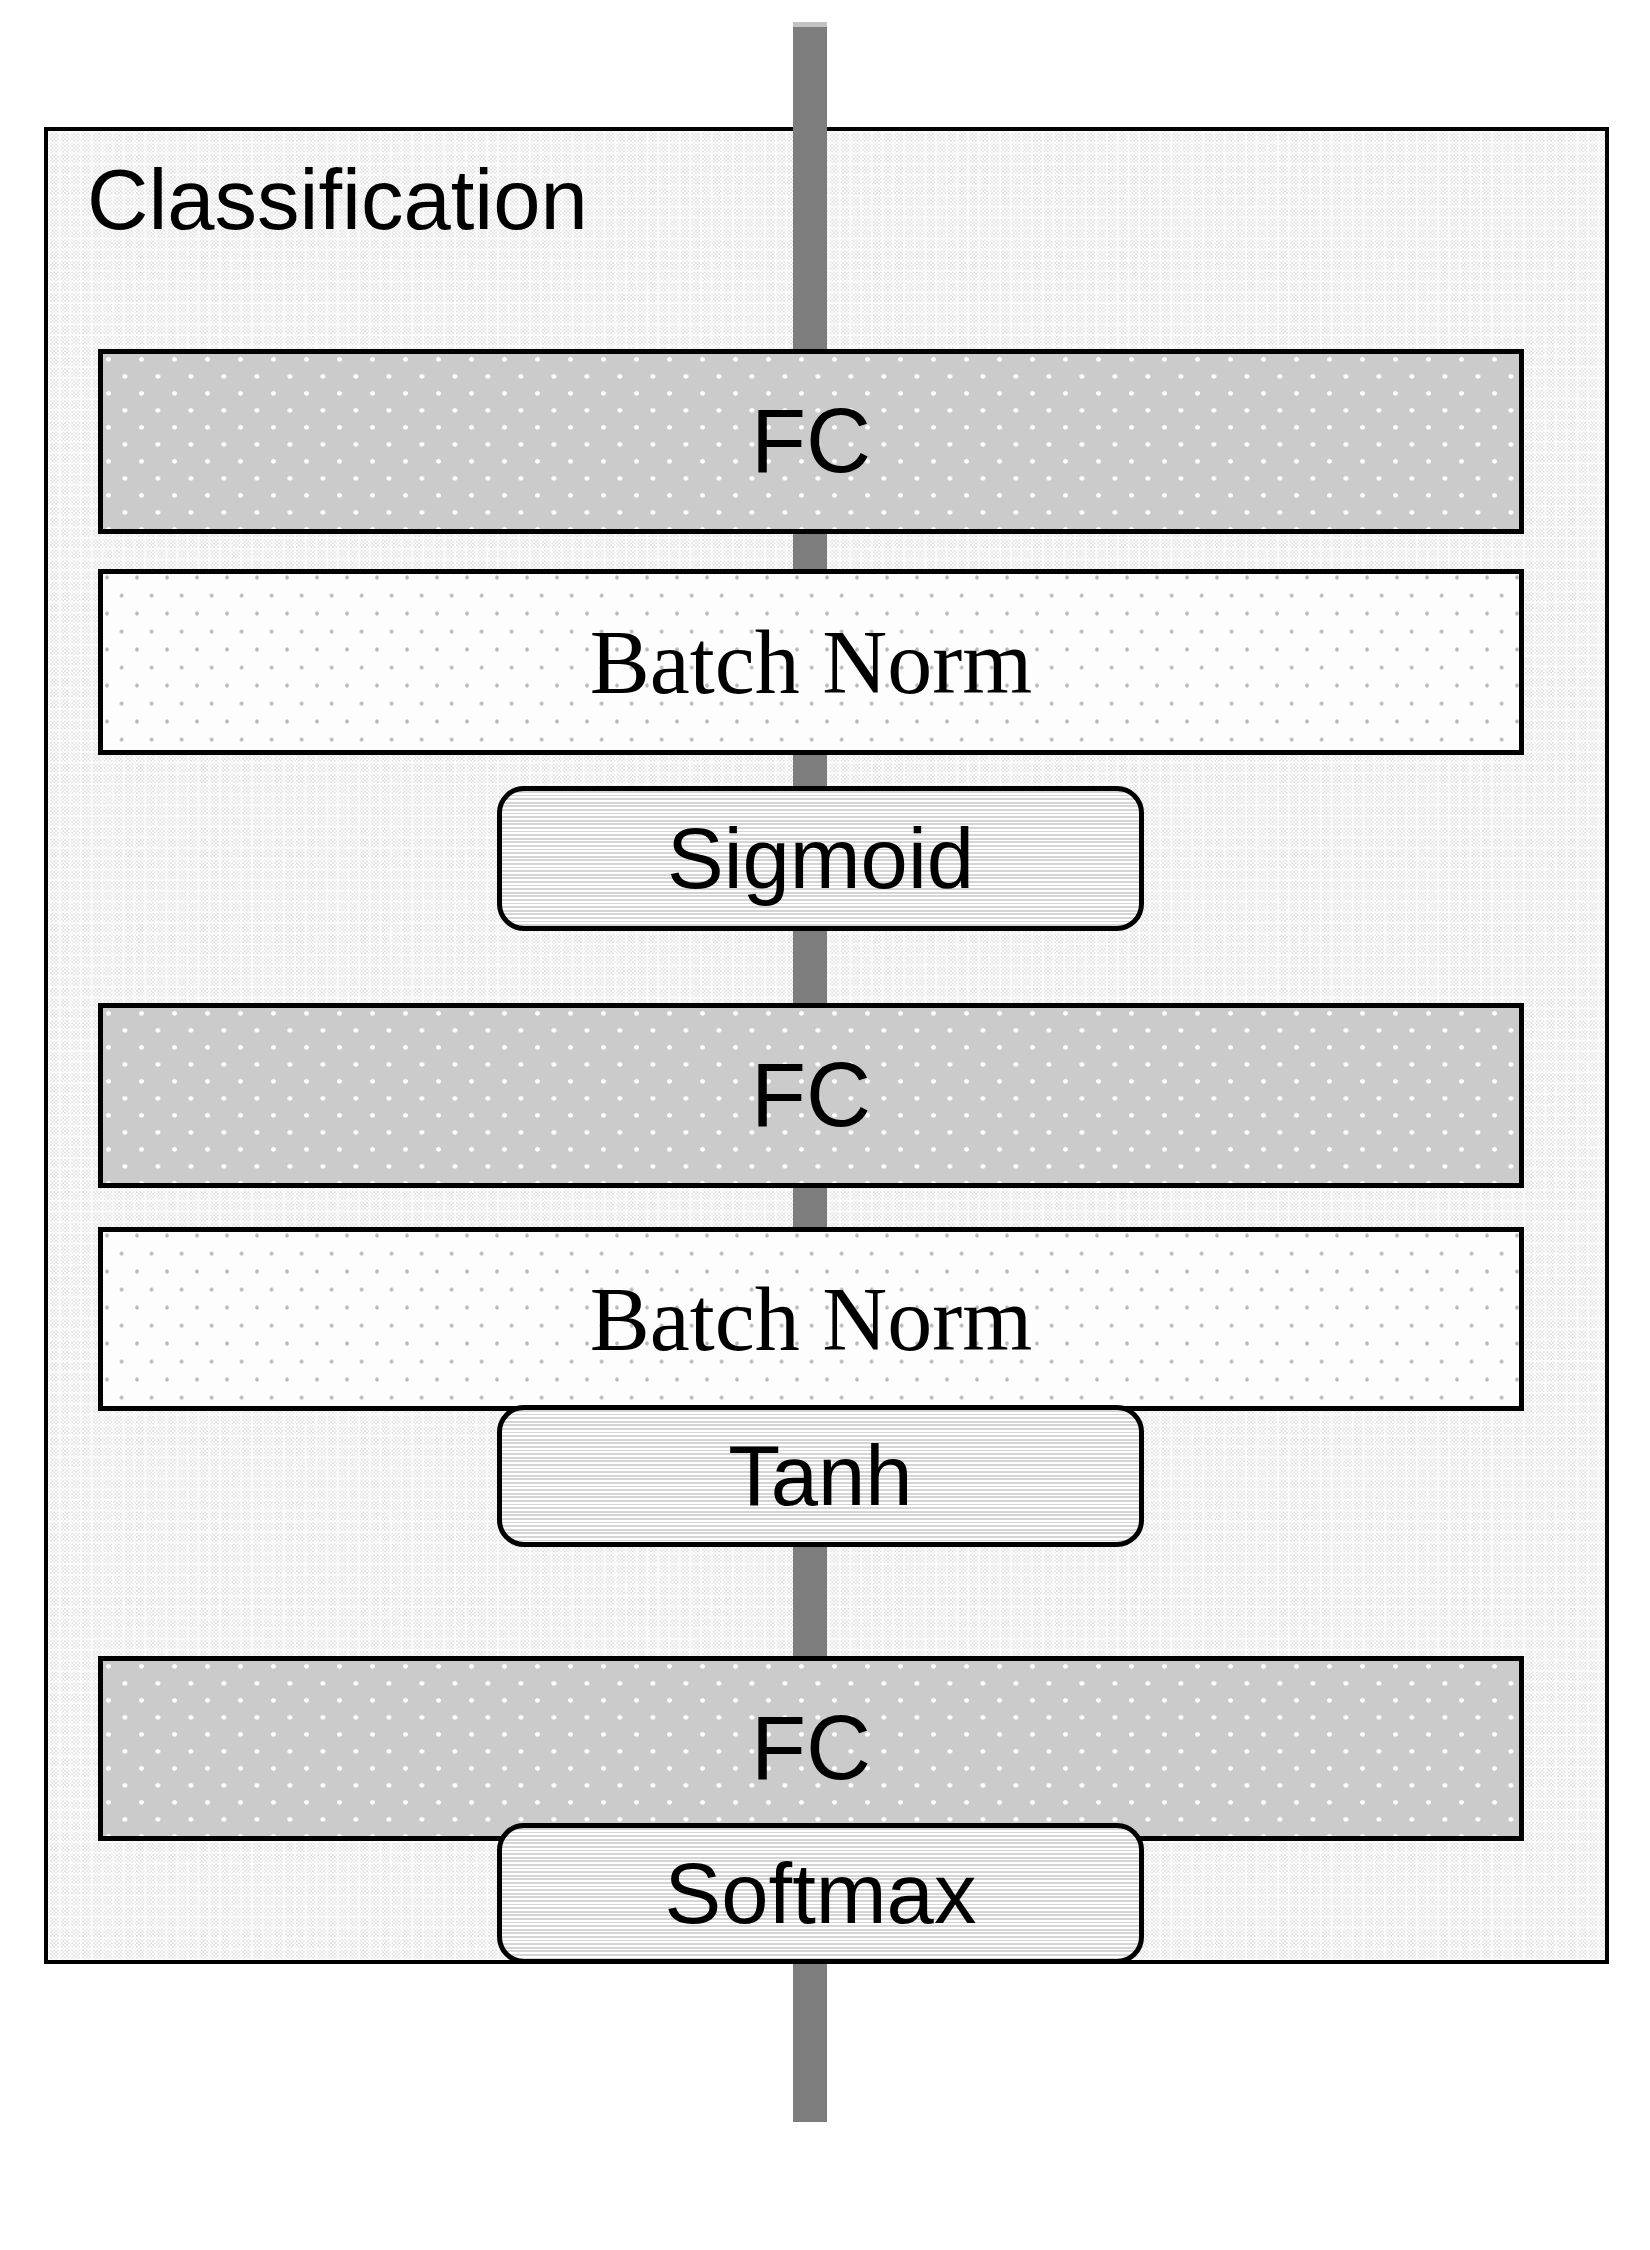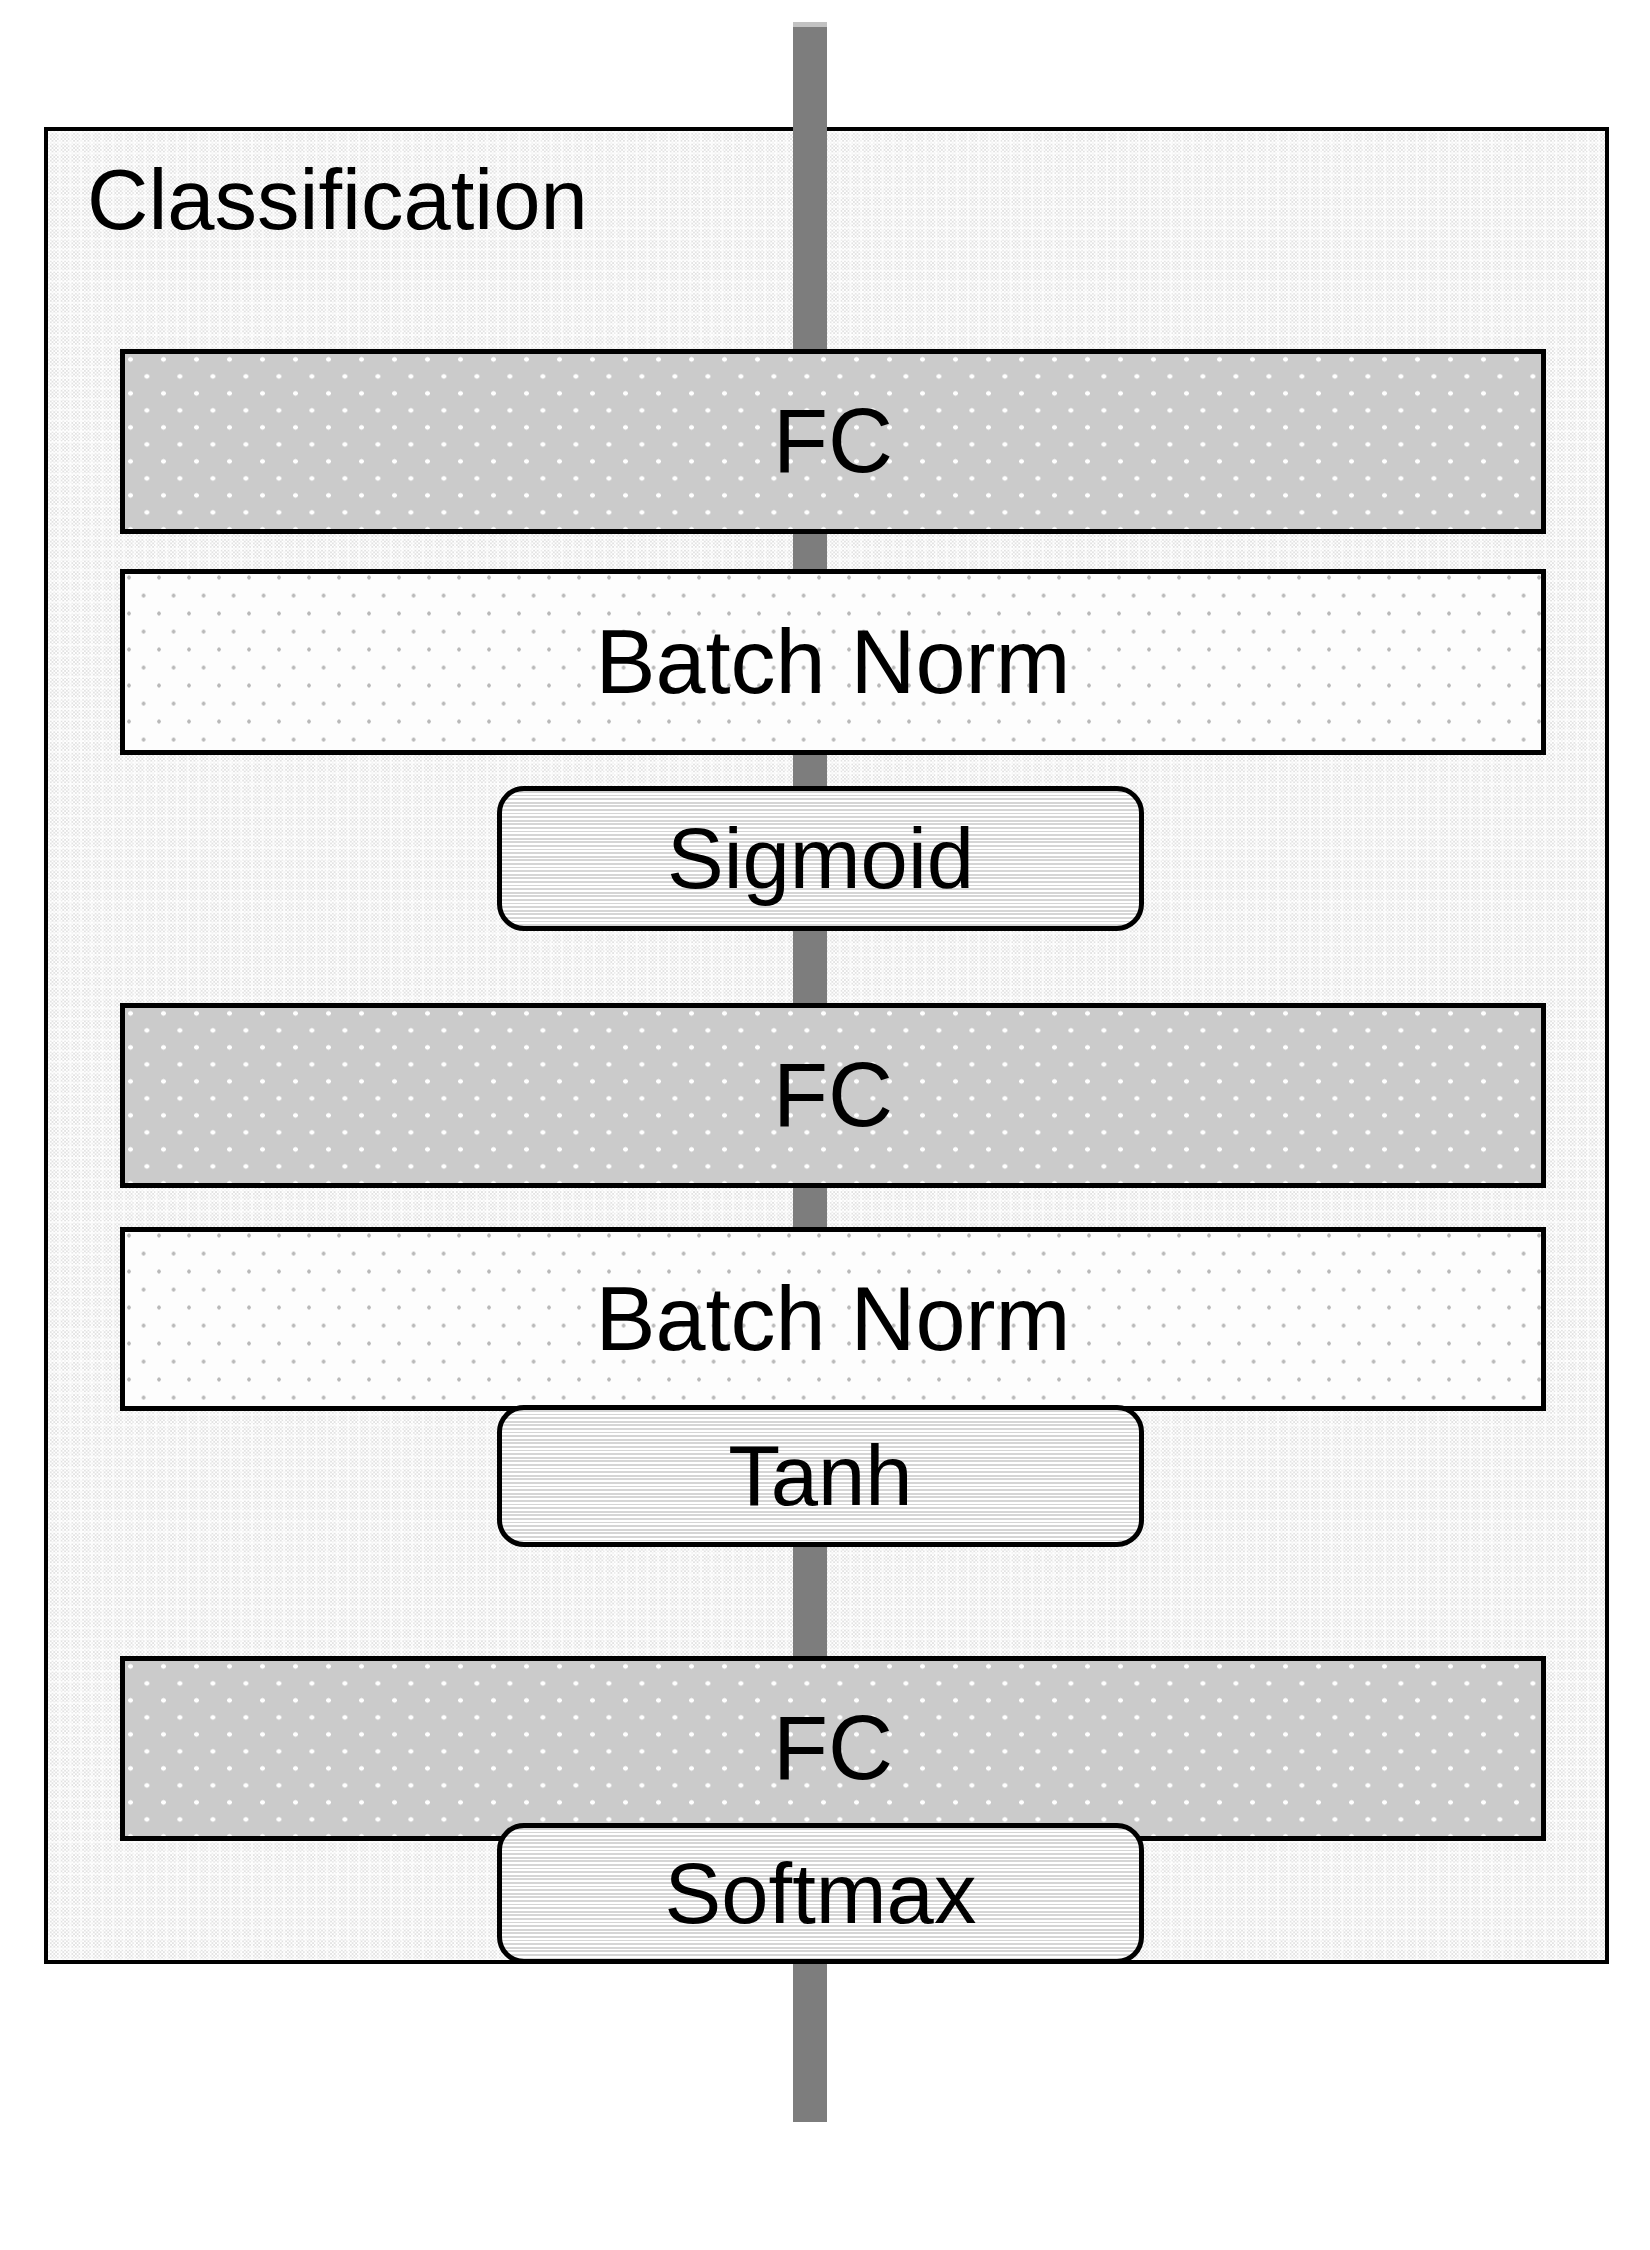--- a/index.html
+++ b/index.html
@@ -68,40 +68,41 @@
     box-sizing:border-box;
     border:5.4px solid #000;
     display:flex;
     align-items:center;
     justify-content:center;
     z-index:3;
     white-space:nowrap;
   }
   .layer span{display:block;}
 
-  .wide{ left:120px; width:1426px; font-size:90px; }
+  .wide{ left:98px; width:1426px; font-size:90px; }
   .narrow{ left:497px; width:647px; font-size:85px; }
 
   
   .fill-fc{
     background-color:#cbcbcb;
     background-image:
       radial-gradient(#ffffff 2.1px, rgba(255,255,255,0) 2.6px),
       radial-gradient(#ffffff 2.1px, rgba(255,255,255,0) 2.6px);
     background-size:33px 34px;
     background-position:5.4px 5.4px, 22px 22.4px;
   }
   
   .fill-bn{
     background-color:#fdfdfd;
     background-image:
       radial-gradient(#b9b9b9 1.5px, rgba(255,255,255,0) 2px),
       radial-gradient(#b9b9b9 1.5px, rgba(255,255,255,0) 2px);
     background-size:30px 36px;
     background-position:3.6px 3.6px, 19px 21.5px;
+    font-family:Liberation Serif, serif;
   }
   
   .fill-stripe{
     background-color:#ffffff;
     background-image:repeating-linear-gradient(180deg,
       #d5d5d5 0px, #d5d5d5 1.8px, #ffffff 1.8px, #ffffff 3.6px);
     border-radius:27px;
   }
 
   

